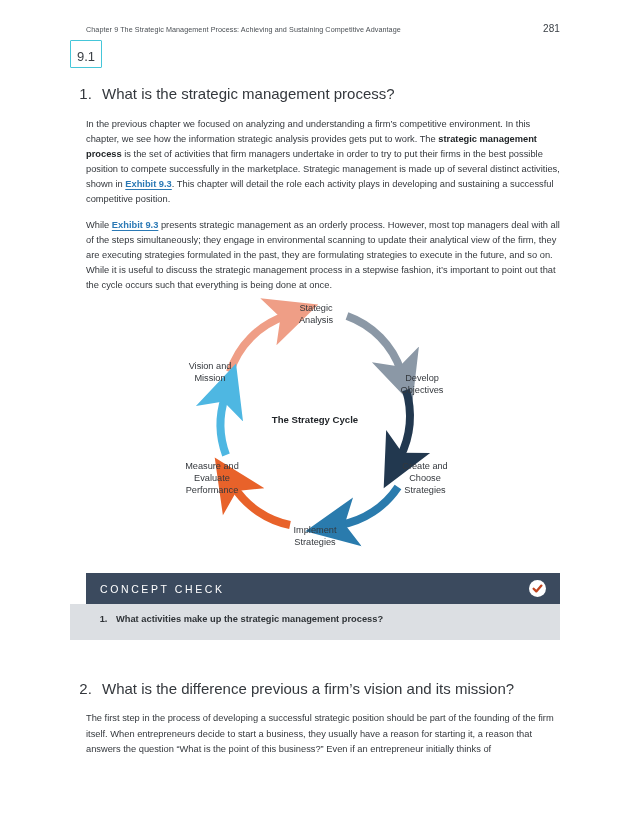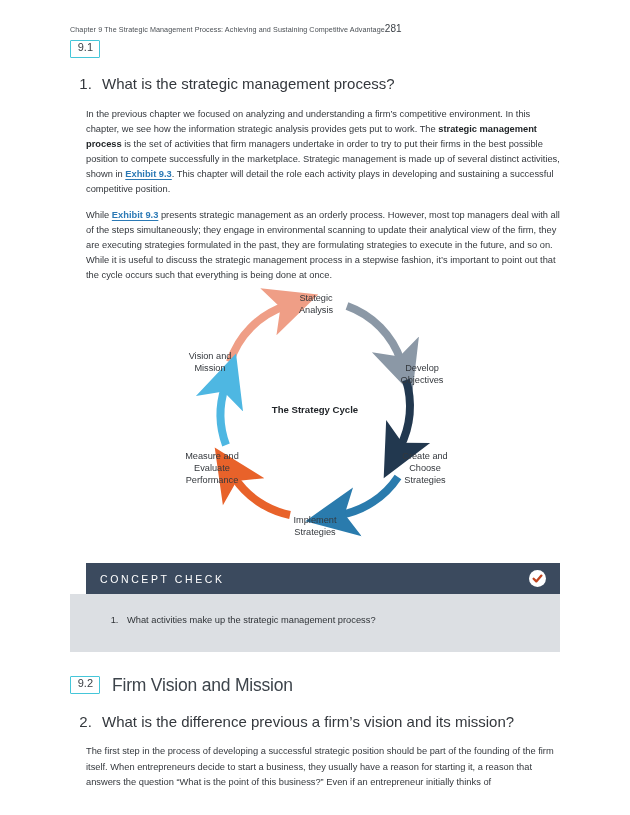--- a/index.html
+++ b/index.html
@@ -21,23 +21,24 @@
     height: 815px;
     background: #ffffff;
     box-sizing: border-box;
     padding: 0 70px;
   }
 
   
   .running-head {
     position: absolute;
     top: 23px;
-    left: 70px;
+    left: 86px;
     right: 70px;
     display: flex;
+    justify-content: space-between;
     align-items: baseline;
     font-size: 7.2px;
     color: #4a4f54;
     letter-spacing: 0.01em;
   }
   .running-head .folio {
     font-size: 10px;
     color: #3b4046;
   }
 
@@ -45,26 +46,26 @@
   .section-head {
     display: flex;
     align-items: center;
     gap: 12px;
     margin: 0;
     padding: 0;
   }
   .sec-badge {
     border: 1.6px solid #45c6d9;
     color: #3b4046;
-    font-size: 11px;
+    font-size: 13px;
     line-height: 1;
-    padding: 1px 6px 4px 6px;
+    padding: 9px 6px 4px 6px;
     border-radius: 1px;
     min-width: 16px;
-    text-align: right;
+    text-align: center;
     background: #fff;
   }
   .sec-title {
     font-size: 17.5px;
     font-weight: 400;
     color: #3d444b;
     letter-spacing: -0.2px;
   }
 
   
@@ -140,25 +141,26 @@
     background: #ffffff;
     display: flex; align-items: center; justify-content: center;
   }
   .cc-check svg { display:block; }
   .cc-body {
     background: #dcdfe3;
     padding: 9px 14px 13px 14px;
     box-sizing: border-box;
   }
   ol.cc-list {
-    margin: 11px;
+    margin: 0;
     padding: 0 0 0 26px;
     font-size: 9.3px;
     line-height: 1.5;
     color: #2f3337;
+    font-weight: bold;
   }
   ol.cc-list li { padding-left: 6px; }
 
   .spacer-2 { height: 23px; }
 </style>
 </head>
 <body>
 
 <div class="page">
 
@@ -261,24 +263,20 @@
     </div>
     <div class="cc-body">
       <ol class="cc-list">
         <li>What activities make up the strategic management process?</li>
       </ol>
     </div>
   </div>
 
   <div class="spacer-2"></div>
 
-  <div class="section-head">
-    <span class="sec-badge">9.2</span>
-    <span class="sec-title">Firm Vision and Mission</span>
-  </div>
 
   <ol class="lo" start="2">
     <li>What is the difference previous a firm’s vision and its mission?</li>
   </ol>
 
   <p class="body"><span>The first step in the process of developing a successful strategic position should be part of the founding of the firm itself. When entrepreneurs decide to start a business, they usually have a reason for starting it, a reason that answers the question “What is the point of this business?”  Even if an entrepreneur initially thinks of</span></p>
 
 </div>
 
 </body></html>

